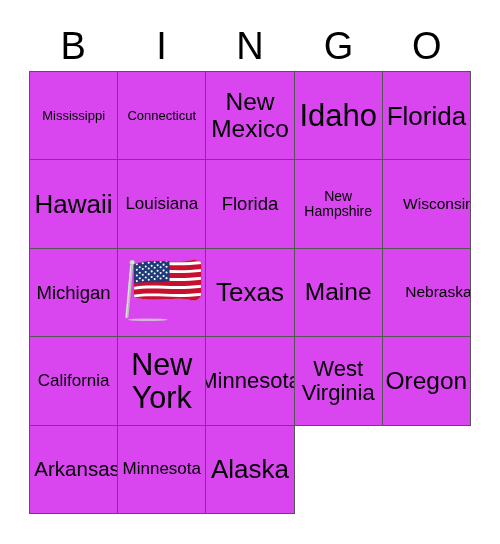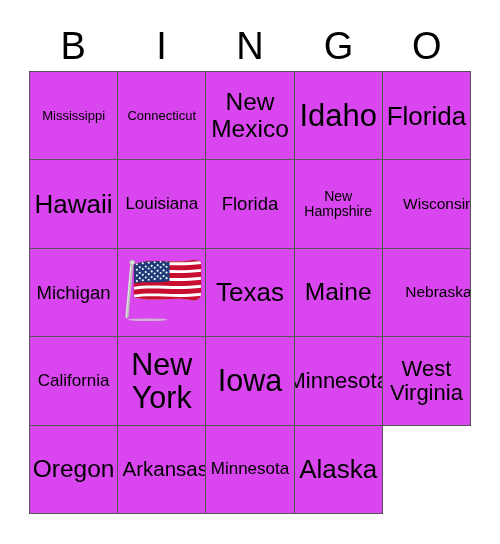--- a/index.html
+++ b/index.html
@@ -237,23 +237,20 @@
       <div class="cell">
         <span class="cell-label fs-m">Nebraska</span>
       </div>
       <div class="cell">
         <span class="cell-label fs-m2">California</span>
       </div>
       <div class="cell">
         <span class="cell-label fs-xxl2">New York</span>
       </div>
       <div class="cell">
-        <span class="cell-label fs-xxl2">Iowa</span>
-      </div>
-      <div class="cell">
         <span class="cell-label fs-l2">Minnesota</span>
       </div>
       <div class="cell">
         <span class="cell-label fs-l2">West Virginia</span>
       </div>
       <div class="cell">
         <span class="cell-label fs-xl">Oregon</span>
       </div>
       <div class="cell">
         <span class="cell-label fs-l">Arkansas</span>

